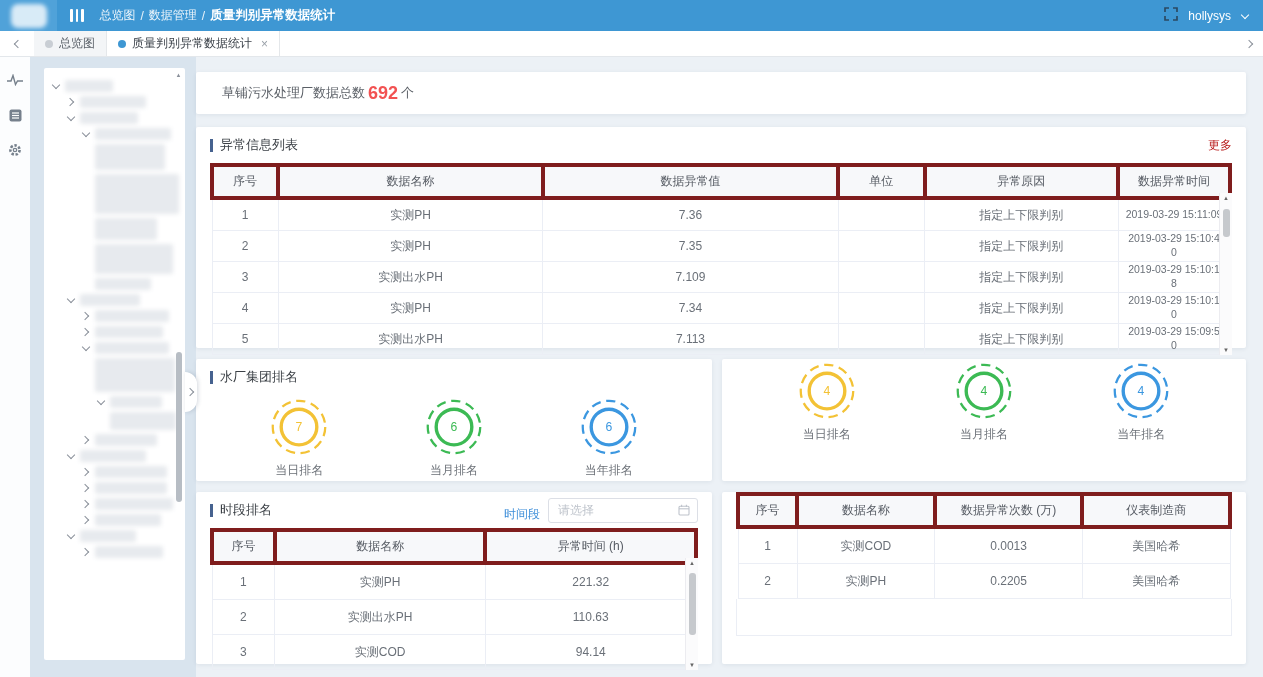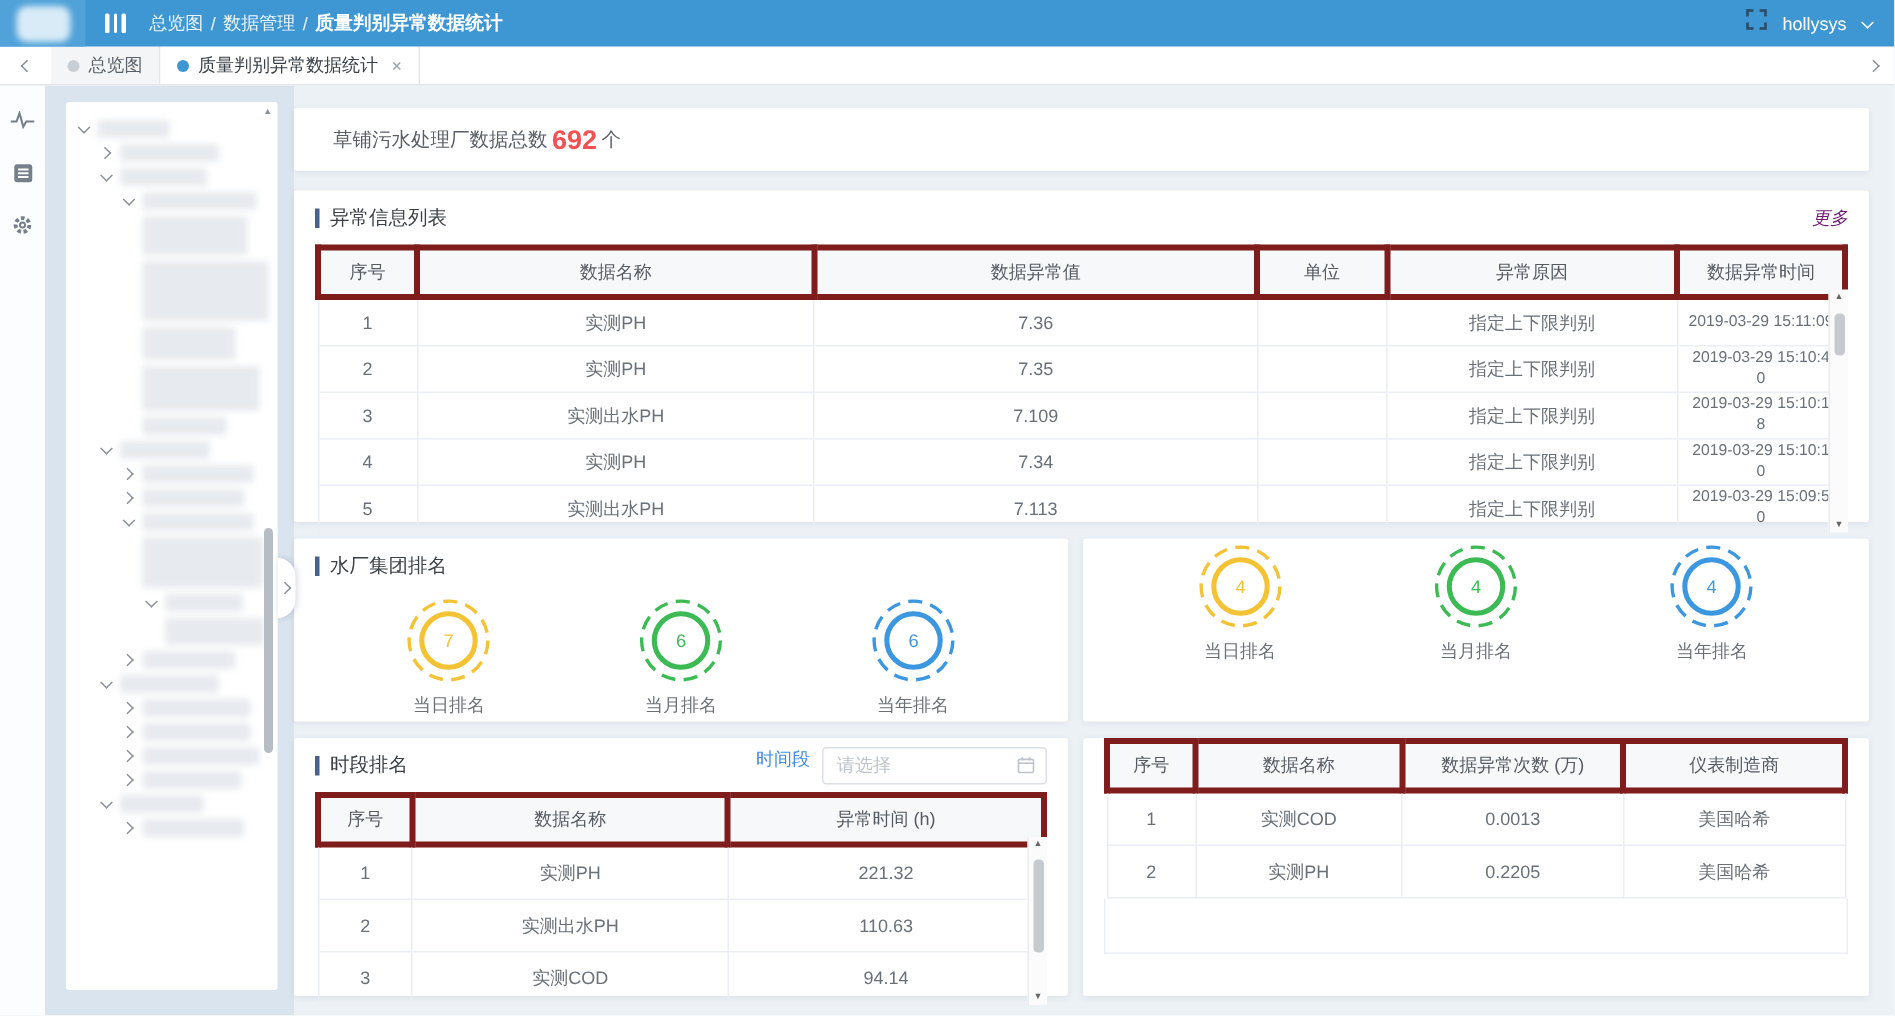--- a/index.html
+++ b/index.html
@@ -60,38 +60,38 @@
 
   .card-abnormal{left:196px;top:127px;width:1050px;height:221px;}
   .card-group{left:196px;top:359px;width:516px;height:122px;}
   .card-region{left:722px;top:359px;width:524px;height:122px;}
   .card-period{left:196px;top:492px;width:516px;height:172px;}
   .card-common{left:722px;top:492px;width:524px;height:172px;}
 
   .sec-head{display:flex;align-items:center;height:36px;padding:0 14px;}
   .sec-title{display:flex;align-items:center;font-size:13px;color:#3b4046;gap:7px;}
   .tbar{width:3px;height:13px;background:#46628f;flex:none;}
-  .more-link{margin-left:auto;font-size:12px;color:#701a75;cursor:pointer;font-style:italic;}
+  .more-link{margin-left:auto;font-size:12px;color:#b91c1c;cursor:pointer;}
 
   .table-wrap{position:relative;margin:0 14px;}
   table{width:100%;border-collapse:collapse;font-size:12px;color:#606266;table-layout:fixed;}
   th{background:#f7f8fa;font-weight:normal;color:#565b63;height:29px;border:4px solid #7f1d1d;text-align:center;padding:0 4px;}
   td{height:28px;text-align:center;border:1px solid #ebeef5;padding:1px 4px;color:#6a7078;}
   .t-main td:last-child{font-size:10.5px;word-break:break-all;line-height:1.3;padding:1px 7px;}
   .vscroll{position:absolute;right:0;top:30px;bottom:0;width:13px;background:#fbfbfc;border-left:1px solid #ececf0;display:flex;flex-direction:column;justify-content:space-between;align-items:center;font-size:6px;color:#666;padding:2px 0;box-sizing:border-box;}
   .vthumb{position:absolute;left:2.5px;width:7px;background:#c6c9cd;border-radius:3px;}
   .empty-block{height:36px;border:1px solid #ebeef5;border-top:none;}
 
   
   .rank-row{display:flex;justify-content:space-around;align-items:flex-start;padding:2px 26px 0;}
   .rank-item{display:flex;flex-direction:column;align-items:center;gap:5px;}
   .rank-label{font-size:12px;color:#6b7077;}
 
   
-  .filter-group{margin-left:auto;display:flex;align-items:flex-start;gap:8px;}
+  .filter-group{margin-left:auto;display:flex;align-items:flex-end;gap:8px;}
   .filter-label{font-size:12px;color:#3f8fd9;}
   .date-input{width:150px;height:25px;border:1px solid #dcdfe6;border-radius:3px;background:#fff;display:flex;align-items:center;box-sizing:border-box;padding:0 7px;}
   .date-input input{border:none;outline:none;flex:1;font-size:12px;color:#606266;background:transparent;min-width:0;font-family:inherit;}
   .date-input input::placeholder{color:#bfc4cc;}
 
   
   .btn-group{margin-left:auto;display:flex;}
   .btn-group button{height:26px;padding:0 13px;background:#fff;border:1px solid #dcdfe6;font-size:12px;color:#5f646b;cursor:pointer;font-family:inherit;}
   .btn-group button:first-child{border-radius:3px 0 0 3px;border-right:none;}
   .btn-group button:last-child{border-radius:0 3px 3px 0;}

